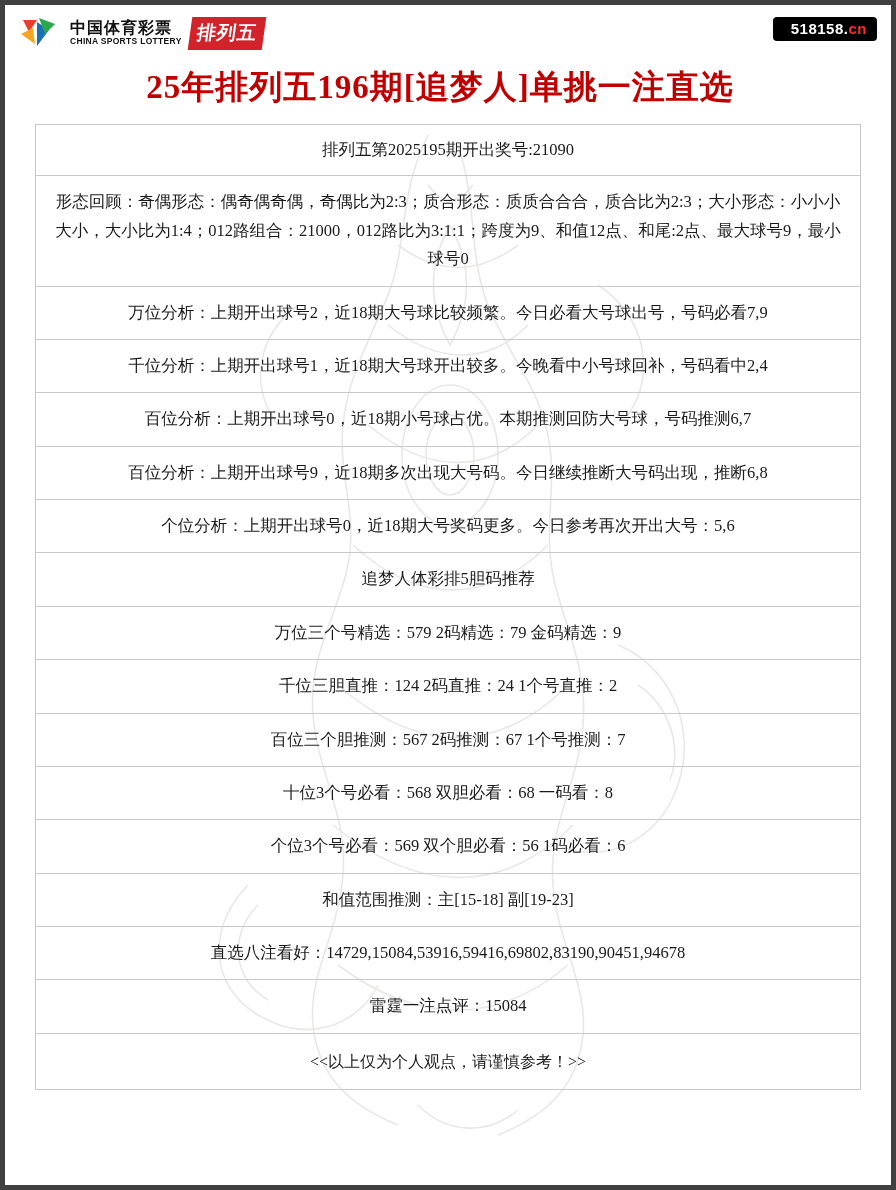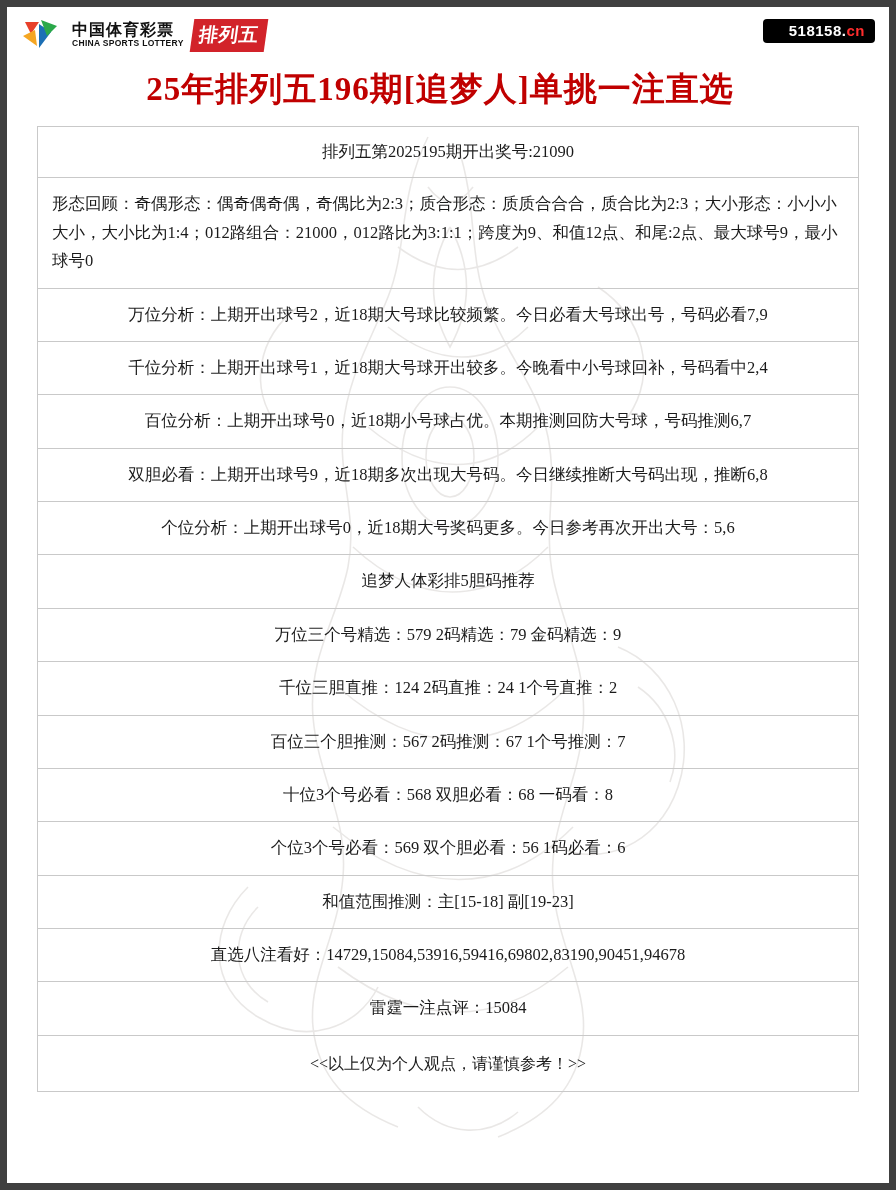--- a/index.html
+++ b/index.html
@@ -13,21 +13,21 @@
     font-family: "Liberation Serif", serif;
     position: relative;
     overflow: hidden;
   }
   .page {
     position: absolute;
     left: 0; top: 0;
     width: 896px;
     height: 1190px;
     box-sizing: border-box;
-    border: 7px solid #404040;
+    border: 5px solid #404040;
     background: #fff;
   }
   
   .header {
     position: relative;
     height: 56px;
     padding: 6px 14px 0 14px;
     box-sizing: border-box;
   }
   .logo-wrap {
@@ -74,21 +74,21 @@
     letter-spacing: 1px;
     transform: skewX(-8deg);
     display: inline-block;
   }
   .site-tag {
     position: absolute;
     right: 14px;
     top: 12px;
     background: #000;
     border-radius: 4px;
-    padding: 3px 10px 4px 26px;
+    padding: 3px 10px 4px 18px;
     font-family: "Liberation Sans", sans-serif;
     font-size: 15px;
     font-weight: bold;
     letter-spacing: .5px;
   }
   .site-tag .num { color: #ffffff; }
   .site-tag .dom { color: #ff2d2d; }
 
   
   .title {
@@ -125,21 +125,21 @@
   }
   .row {
     border-bottom: 1px solid #c9c9c9;
     padding: 12px 14px;
     box-sizing: border-box;
     font-size: 16.5px;
     color: #1a1a1a;
     line-height: 1.72;
   }
   .row.center { text-align: center; }
-  .row.justify { text-align: left; }
+  .row.justify { text-align: center; }
   .row.head {
     text-align: center;
     font-size: 16.5px;
     padding: 11px 14px;
   }
   .row.footer {
     text-align: center;
     font-size: 16px;
     padding: 14px;
   }
@@ -196,21 +196,21 @@
       <path d="M352 100 C330 140 330 180 352 220 C374 180 374 140 352 100"></path>
     </svg>
   </div>
 
   <div class="table-wrap">
     <div class="row head">排列五第2025195期开出奖号:21090</div>
     <div class="row justify">形态回顾：奇偶形态：偶奇偶奇偶，奇偶比为2:3；质合形态：质质合合合，质合比为2:3；大小形态：小小小大小，大小比为1:4；012路组合：21000，012路比为3:1:1；跨度为9、和值12点、和尾:2点、最大球号9，最小球号0</div>
     <div class="row center">万位分析：上期开出球号2，近18期大号球比较频繁。今日必看大号球出号，号码必看7,9</div>
     <div class="row center">千位分析：上期开出球号1，近18期大号球开出较多。今晚看中小号球回补，号码看中2,4</div>
     <div class="row center">百位分析：上期开出球号0，近18期小号球占优。本期推测回防大号球，号码推测6,7</div>
-    <div class="row center">双胆必看：上期开出球号9，近18期多次出现大号码。今日继续推断大号码出现，推断6,8</div>
+    <div class="row center">百位分析：上期开出球号9，近18期多次出现大号码。今日继续推断大号码出现，推断6,8</div>
     <div class="row center">个位分析：上期开出球号0，近18期大号奖码更多。今日参考再次开出大号：5,6</div>
     <div class="row center">追梦人体彩排5胆码推荐</div>
     <div class="row center">万位三个号精选：579 2码精选：79 金码精选：9</div>
     <div class="row center">千位三胆直推：124 2码直推：24 1个号直推：2</div>
     <div class="row center">百位三个胆推测：567 2码推测：67 1个号推测：7</div>
     <div class="row center">十位3个号必看：568 双胆必看：68 一码看：8</div>
     <div class="row center">个位3个号必看：569 双个胆必看：56 1码必看：6</div>
     <div class="row center">和值范围推测：主[15-18] 副[19-23]</div>
     <div class="row center">直选八注看好：14729,15084,53916,59416,69802,83190,90451,94678</div>
     <div class="row center">雷霆一注点评：15084</div>

